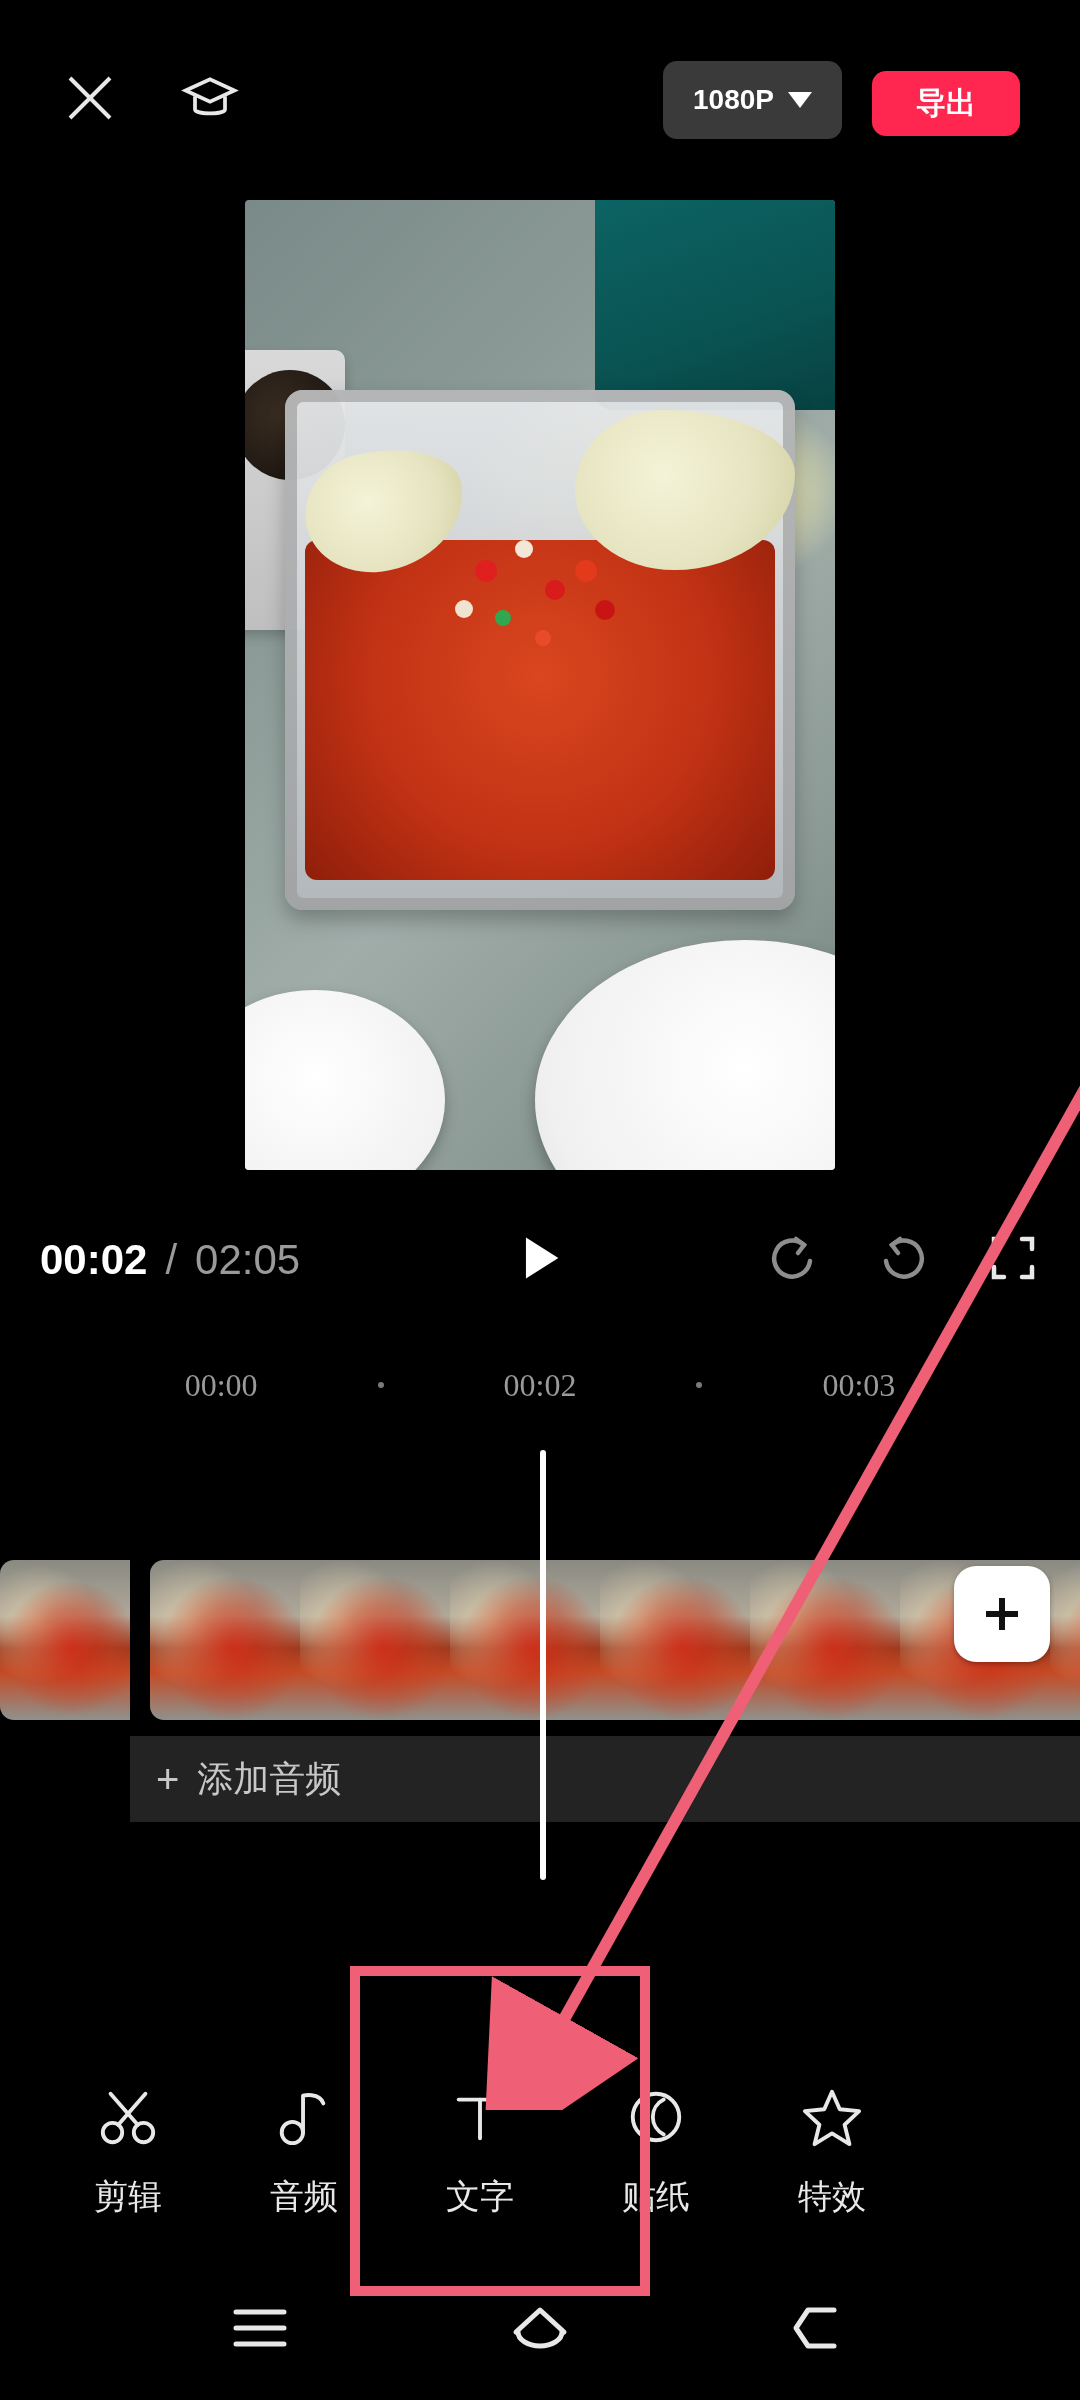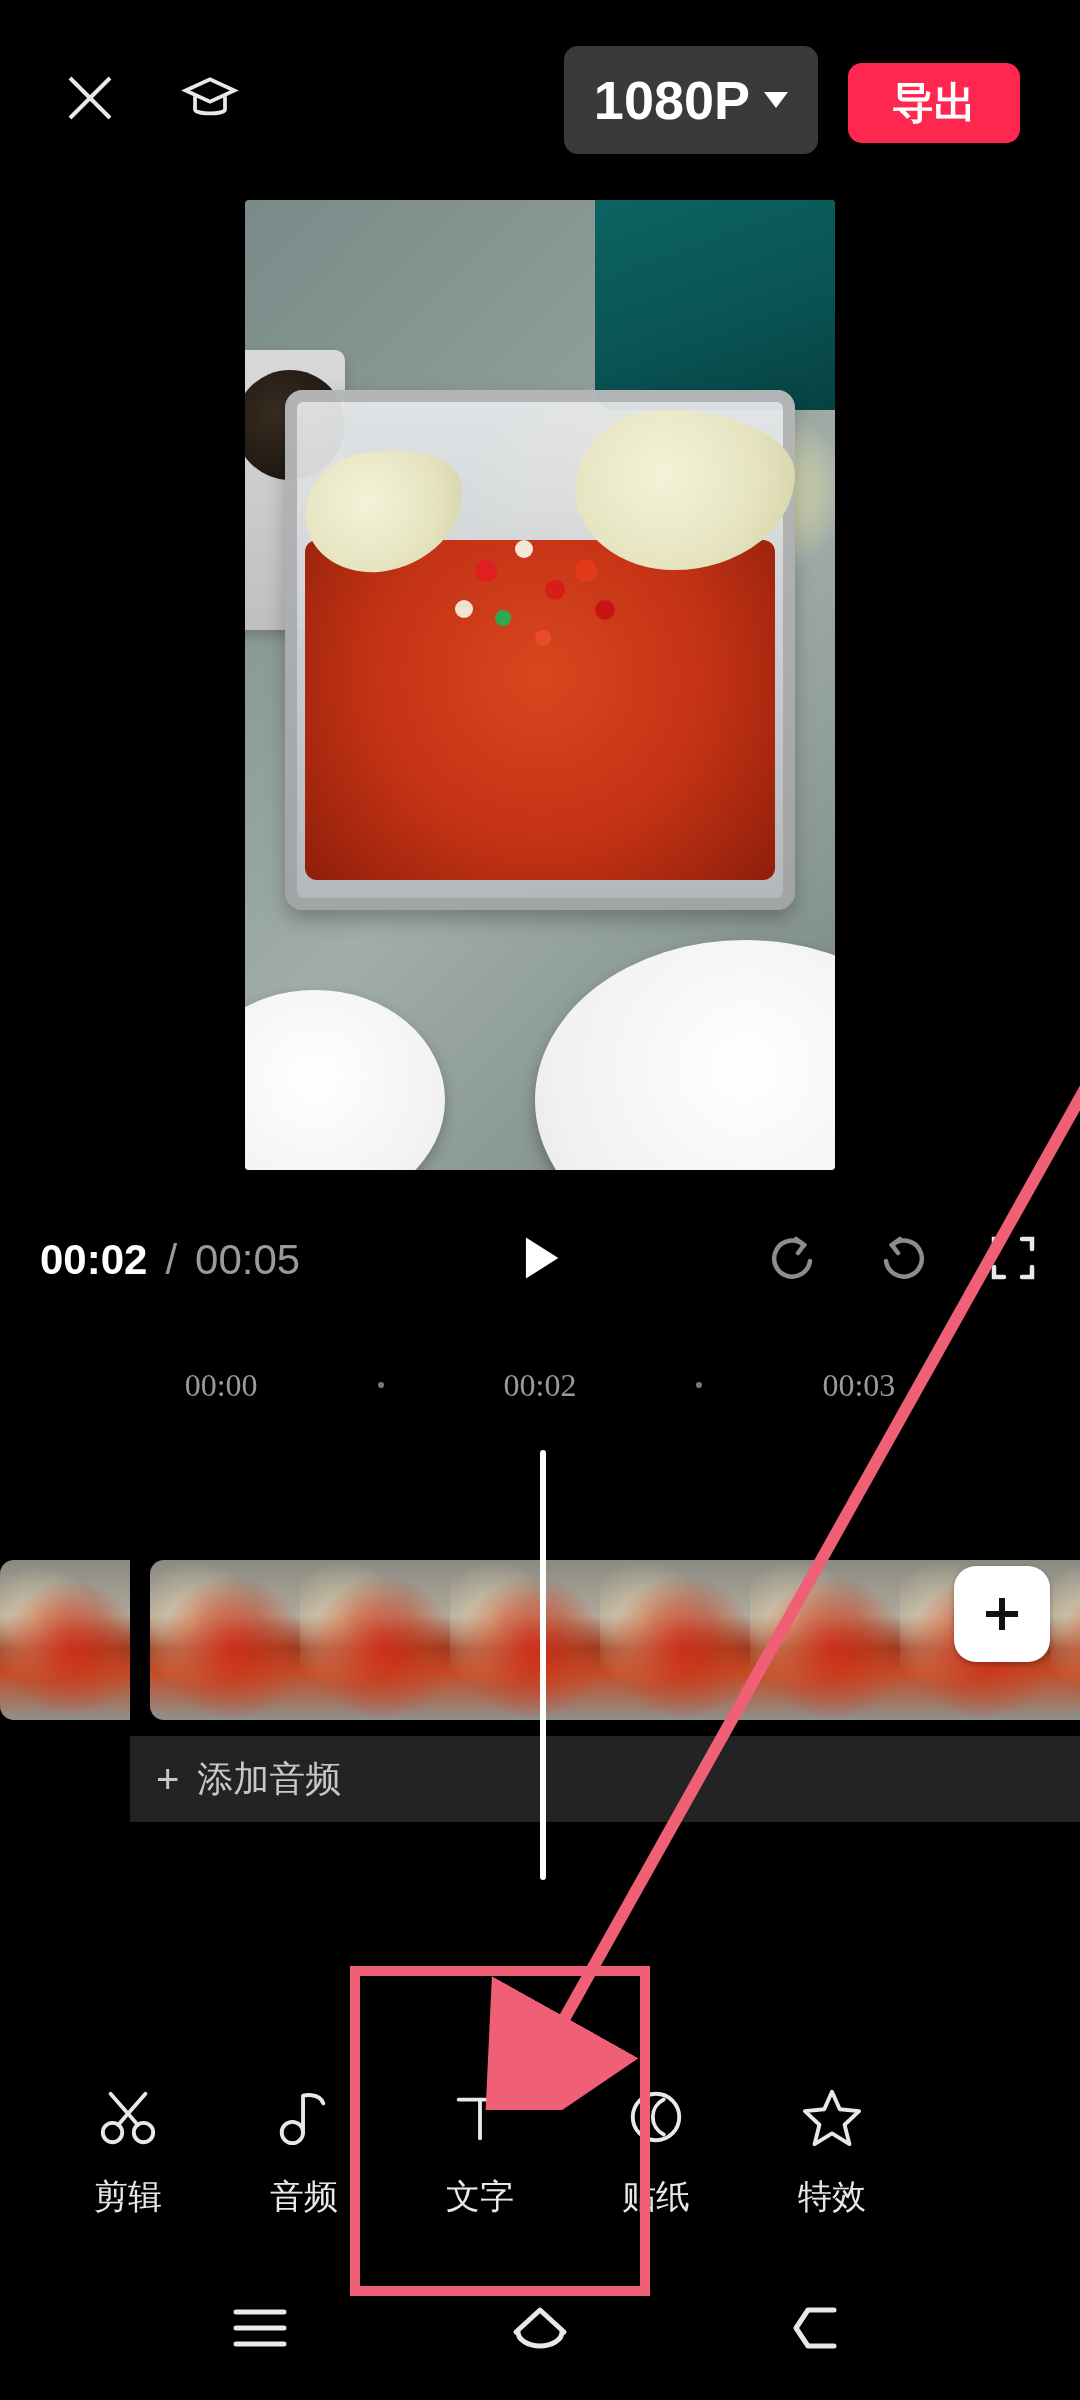--- a/index.html
+++ b/index.html
@@ -4,23 +4,23 @@
 <style>
   * { box-sizing: border-box; margin: 0; padding: 0; }
   html, body { width: 1080px; height: 2400px; background: #000; overflow: hidden; font-family: -apple-system, "PingFang SC", "Microsoft YaHei", sans-serif; color: #fff; }
   .screen { position: relative; width: 1080px; height: 2400px; background: #000; }
 
   
   .topbar { position: absolute; top: 0; left: 0; right: 0; height: 200px; display: flex; align-items: center; padding: 0 60px; }
   .topbar .left { display: flex; align-items: center; gap: 60px; }
   .close-x svg, .cap-icon svg { width: 60px; height: 60px; stroke: #e8e8e8; fill: none; stroke-width: 4; }
   .topbar .right { margin-left: auto; display: flex; align-items: center; gap: 30px; }
-  .res-btn { background: #3a3a3a; border-radius: 14px; padding: 23px 30px; display: flex; align-items: center; gap: 14px; font-size: 54px; font-weight: 600; color: #fff; }
+  .res-btn { background: #3a3a3a; border-radius: 14px; padding: 23px 30px; display: flex; align-items: center; gap: 14px; font-size: 28px; font-weight: 600; color: #fff; }
   .res-btn .tri { width: 0; height: 0; border-left: 12px solid transparent; border-right: 12px solid transparent; border-top: 16px solid #fff; }
-  .export-btn { background: #ff274f; border-radius: 14px; padding: 12px 44px; font-size: 42px; font-weight: 600; color: #fff; margin-top: 6px; }
+  .export-btn { background: #ff274f; border-radius: 14px; padding: 12px 44px; font-size: 30px; font-weight: 600; color: #fff; margin-top: 6px; }
 
   
   .preview-wrap { position: absolute; top: 200px; left: 0; right: 0; height: 970px; display: flex; align-items: flex-start; justify-content: center; }
   .preview {
     width: 590px; height: 970px; border-radius: 4px; overflow: hidden; position: relative;
     background:
       radial-gradient(ellipse 320px 220px at 52% 48%, rgba(220,40,30,0.9) 0%, rgba(200,60,20,0.8) 35%, rgba(180,80,30,0) 70%),
       radial-gradient(ellipse 260px 150px at 70% 30%, rgba(235,235,190,0.95) 0%, rgba(220,220,170,0.85) 50%, rgba(200,200,160,0) 75%),
       linear-gradient(135deg, #7a8a88 0%, #8c9b97 30%, #a0ada9 55%, #8a9893 80%, #6f7e7a 100%);
   }
@@ -142,21 +142,21 @@
       <div class="chili" style="left:290px; top:430px; width:16px; height:16px; background:#e84a2a;"></div>
       <div class="plate-bl"></div>
       <div class="bowl-br"></div>
     </div>
   </div>
 
   <div class="controls">
     <div class="time">
       <span>00:02</span>
       <span class="sep">/</span>
-      <span class="tot">00:05</span>
+      <span class="tot">02:05</span>
     </div>
     <div class="play">
       <svg viewBox="0 0 50 50">
           <path d="M12 6 L42 25 L12 44 Z"></path>
         </svg>
     </div>
     <div class="ctrl-right">
       <div class="ic">
         <svg viewBox="0 0 54 54">
             <path d="M38 14 A18 18 0 1 0 44 30" fill="none"></path>

